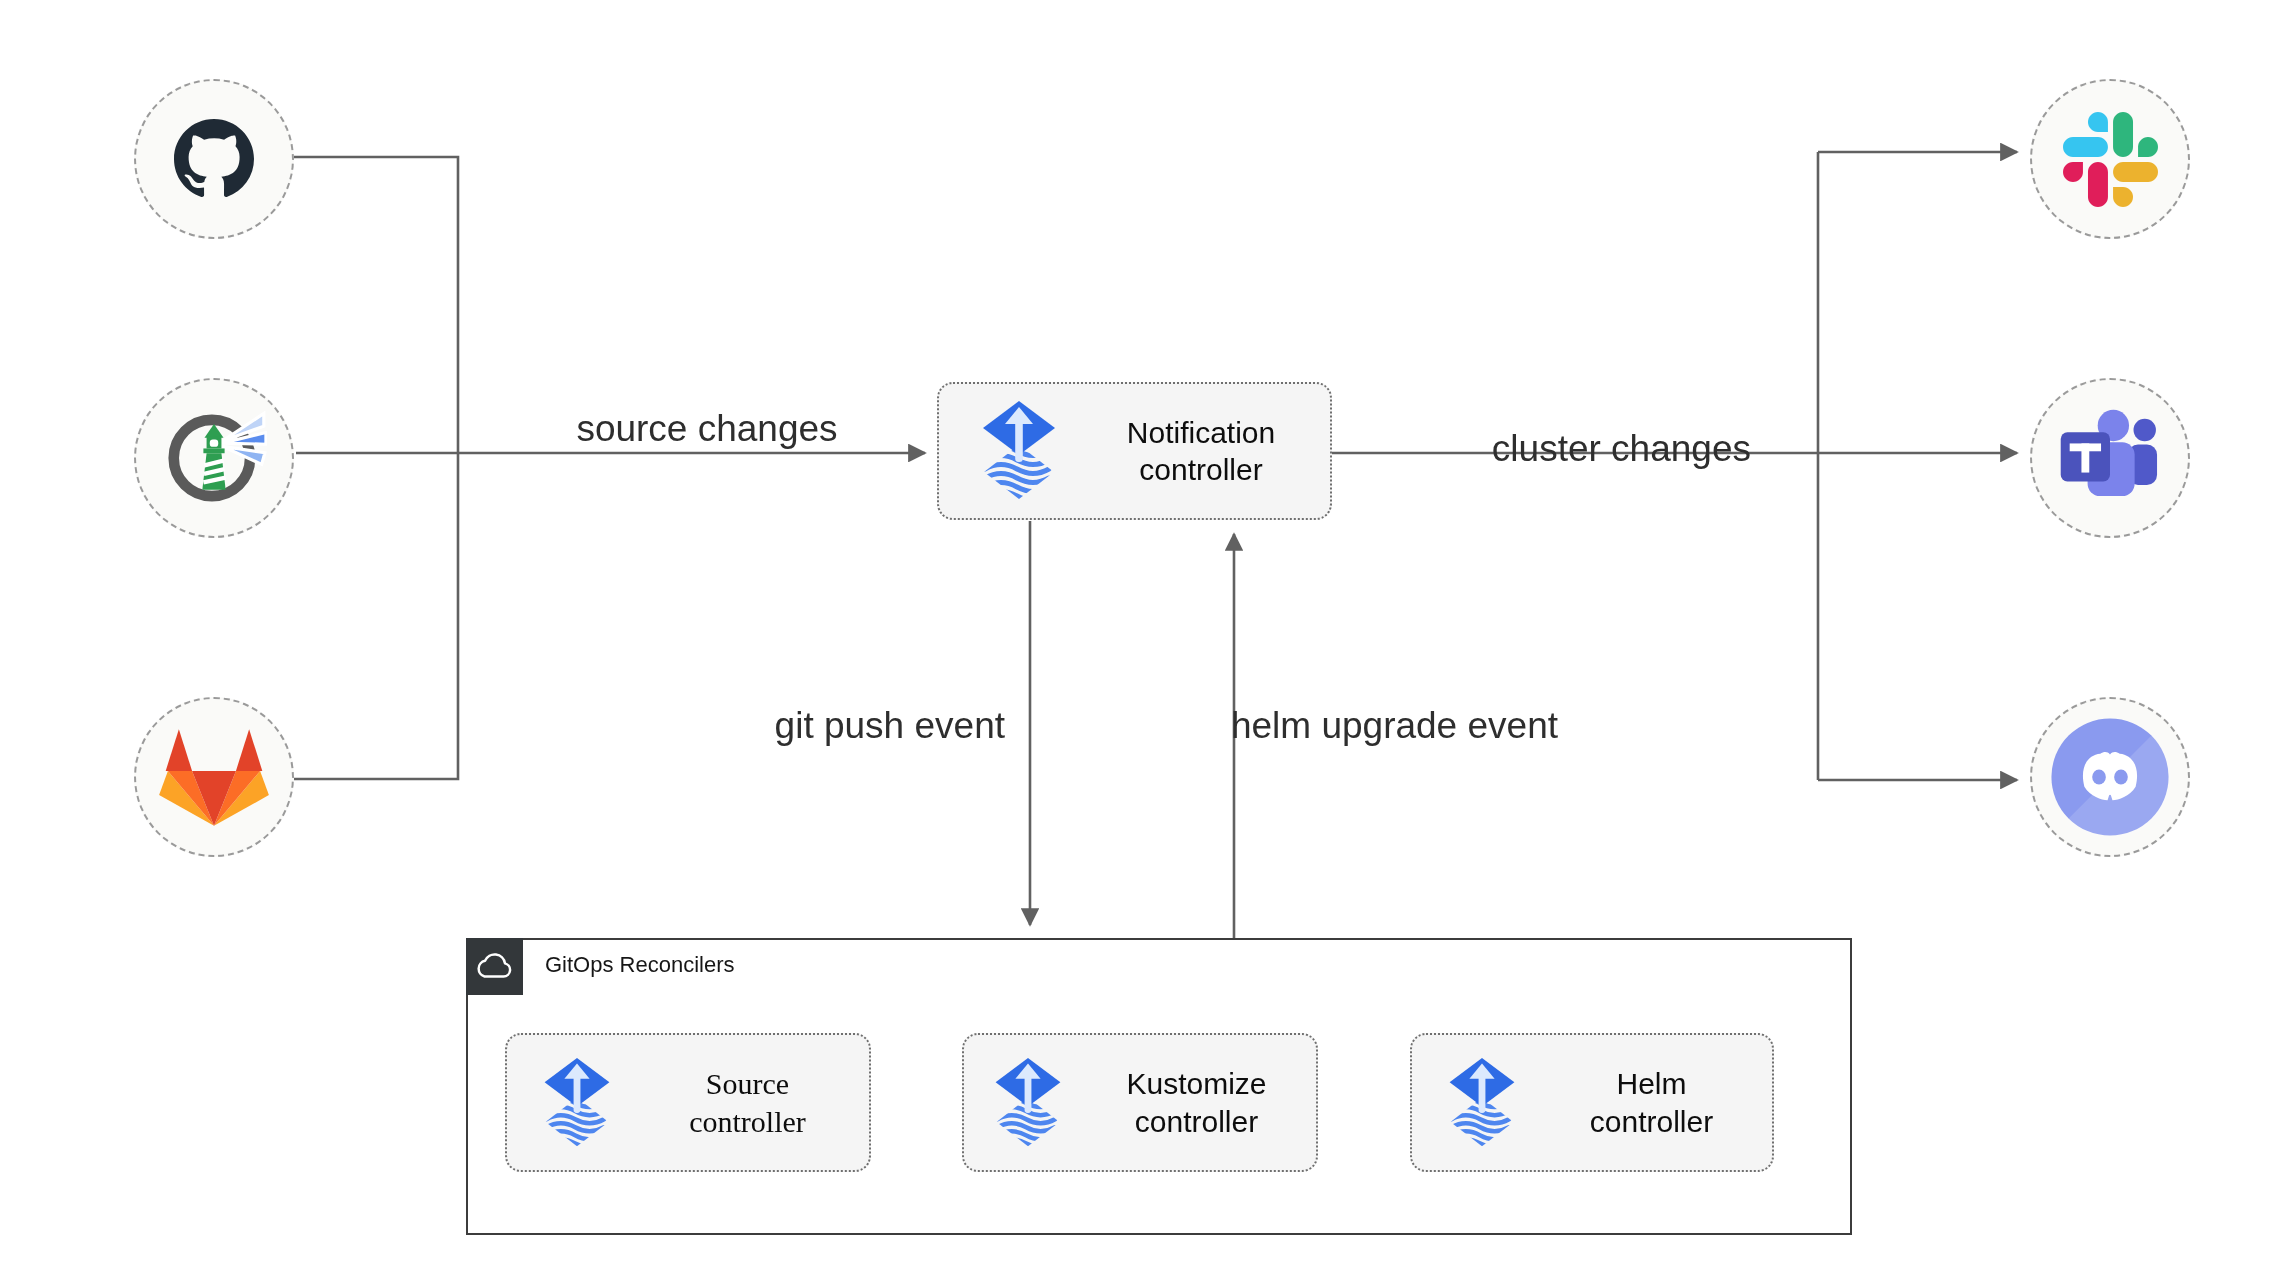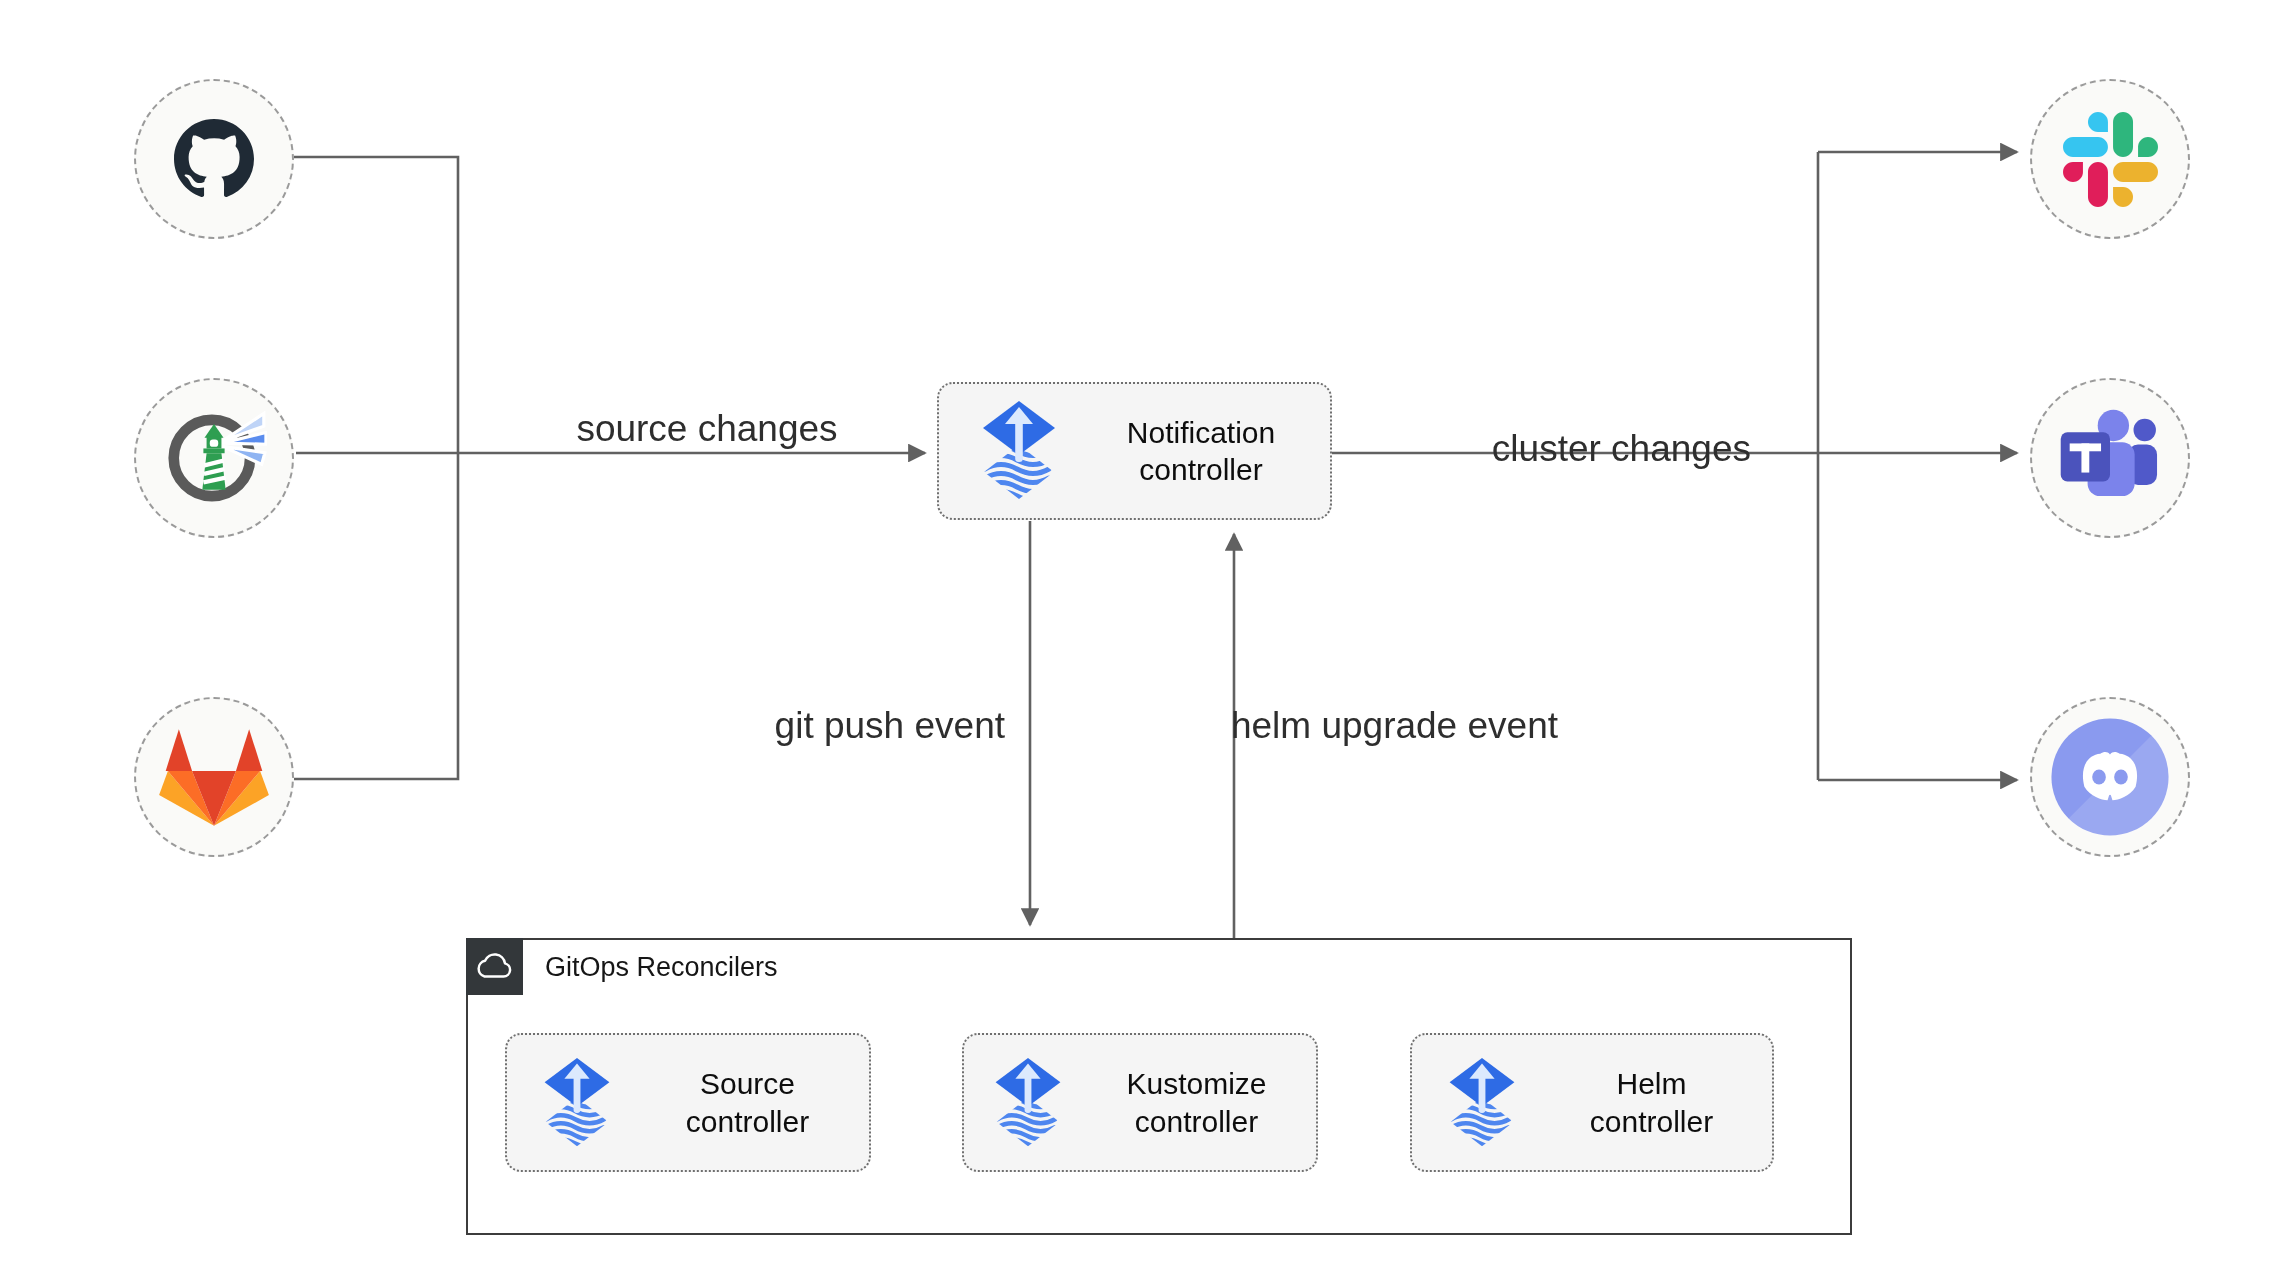--- a/index.html
+++ b/index.html
@@ -28,21 +28,21 @@
   }
   .group-box{
     position:absolute;left:466px;top:938px;width:1386px;height:297px;
     border:2px solid #3c3c3c;background:#ffffff;box-sizing:border-box;
   }
   .group-badge{
     position:absolute;left:466px;top:938px;width:57px;height:57px;background:#33373a;
     display:flex;align-items:center;justify-content:center;
   }
   .group-title{
-    position:absolute;left:545px;top:952px;font-size:27px;color:#161616;white-space:nowrap;
+    position:absolute;left:545px;top:952px;font-size:22px;color:#161616;white-space:nowrap;
   }
 </style>
 </head>
 <body>
 
 <div class="canvas">
 
   <svg width="0" height="0" style="position:absolute" aria-hidden="true">
     <defs>
       <marker id="arrow" viewBox="0 0 10 10" refX="9" refY="5" markerWidth="7.2" markerHeight="7.2" orient="auto-start-reverse">
@@ -177,21 +177,21 @@
     <svg width="38" height="30" viewBox="0 0 40 30">
       <path d="M9,25 h20 a7,7 0 0 0 1.5,-13.8 A11,11 0 0 0 9.5,8.5 a8.5,8.5 0 0 0 -0.5,16.5 Z" fill="none" stroke="#ffffff" stroke-width="2.6" stroke-linejoin="round"></path>
     </svg>
   </div>
   <div class="group-title">GitOps Reconcilers</div>
 
   <div class="node" style="left:505px;top:1033px;width:366px;height:139px;padding-left:34px;">
     <svg class="flux" width="72" height="94" viewBox="0 0 80 104">
       <use href="#flux-sym"></use>
     </svg>
-    <div class="node-label" style="max-width:200px;margin:2px auto;">Source controller</div>
+    <div class="node-label" style="max-width:200px;margin:2px auto;font-family:Liberation Serif, serif;">Source controller</div>
   </div>
 
   <div class="node" style="left:962px;top:1033px;width:356px;height:139px;padding-left:28px;">
     <svg class="flux" width="72" height="94" viewBox="0 0 80 104">
       <use href="#flux-sym"></use>
     </svg>
     <div class="node-label" style="max-width:210px;margin:0 auto;">Kustomize controller</div>
   </div>
 
   <div class="node" style="left:1410px;top:1033px;width:364px;height:139px;padding-left:34px;">

